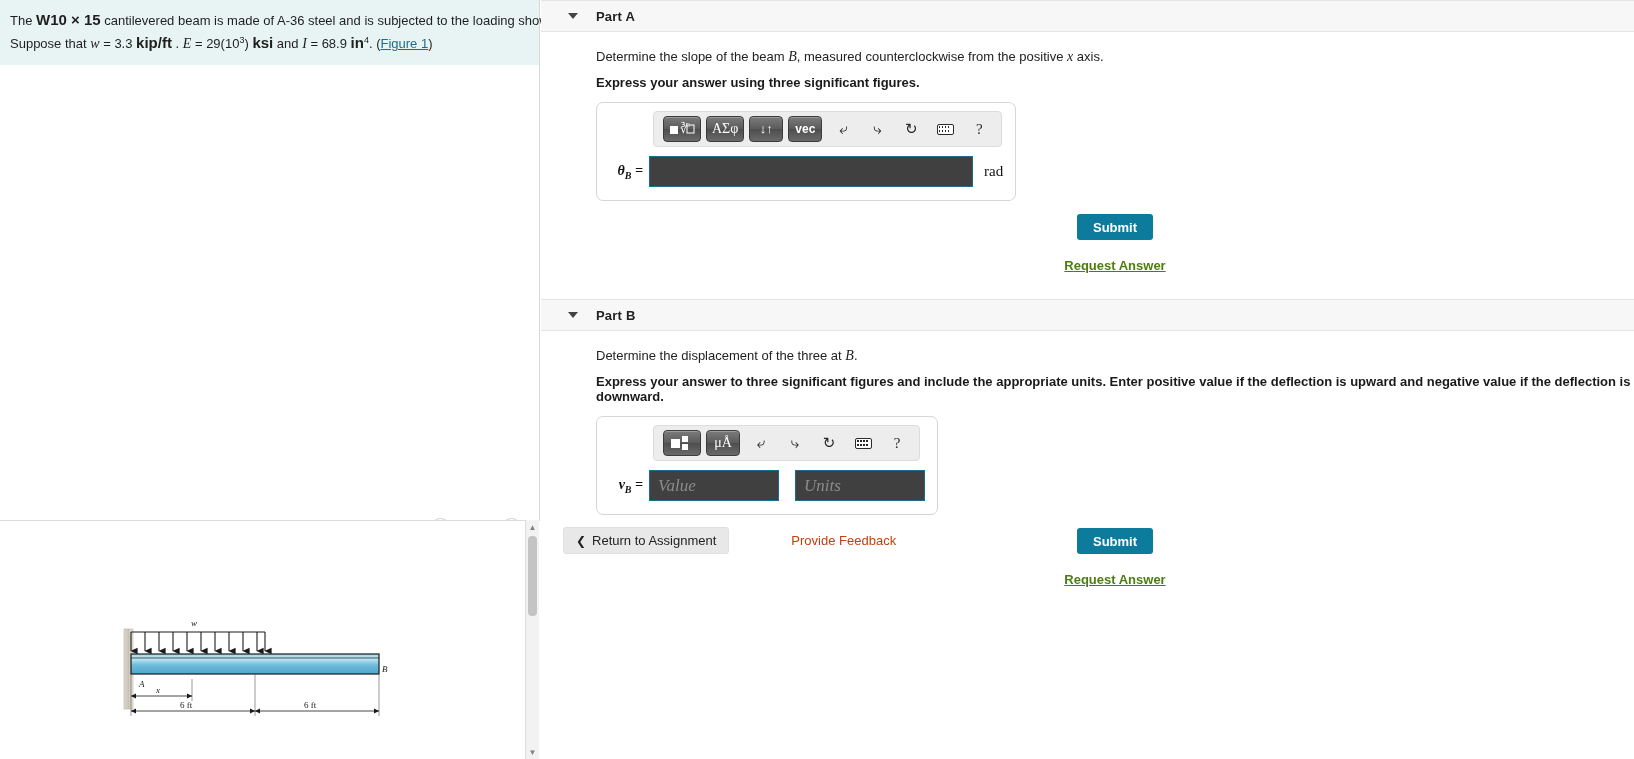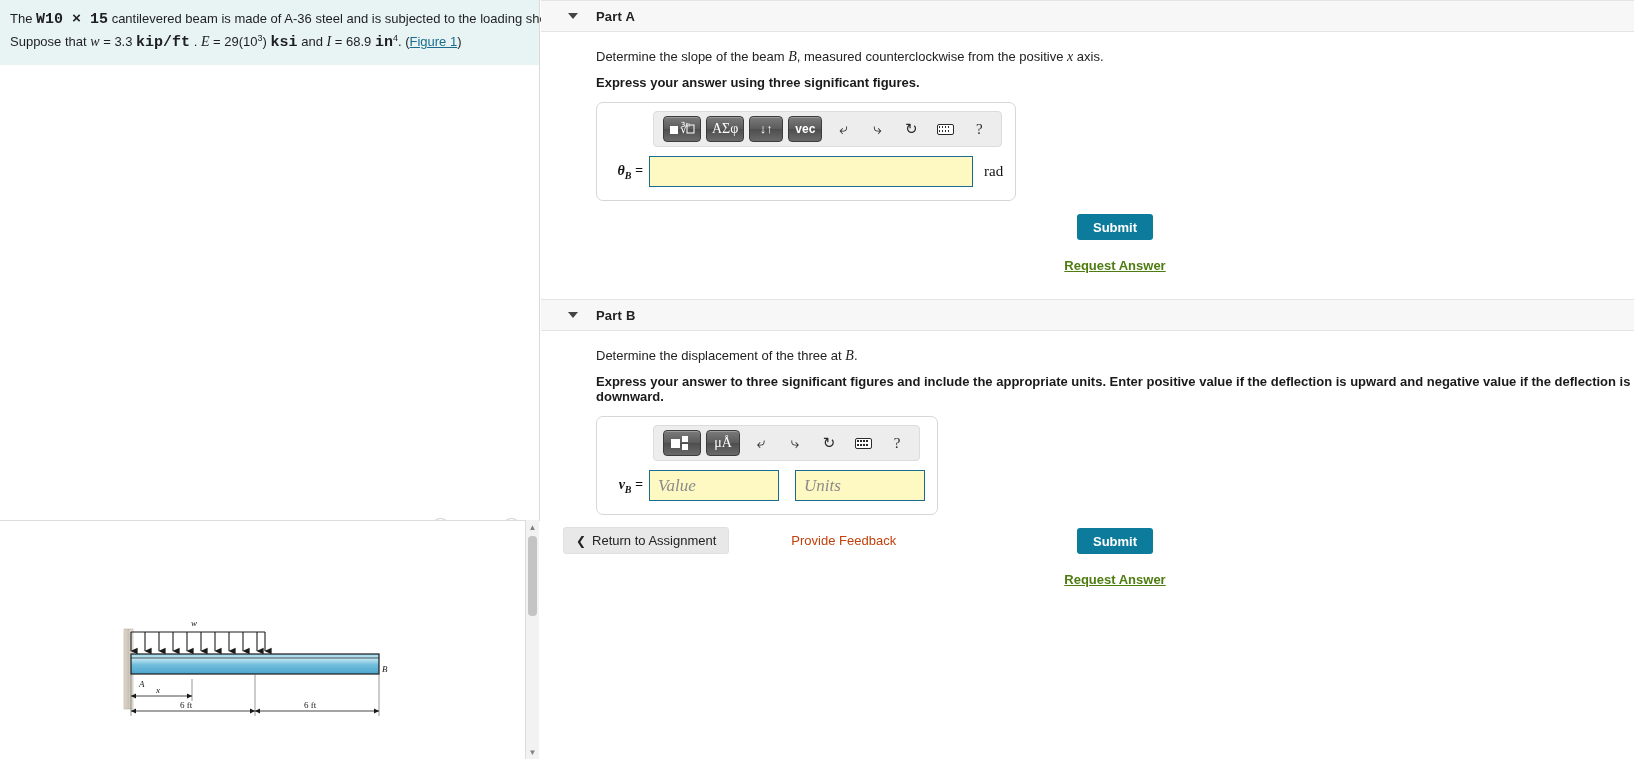--- a/index.html
+++ b/index.html
@@ -22,21 +22,21 @@
   }
   .problem-statement {
     background: #e8f4f4;
     padding: 8px 10px 10px 10px;
     font-size: 13px;
     line-height: 1.55;
     color: #1f1f1f;
     min-height: 50px;
   }
   .problem-statement .ln { white-space: nowrap; }
-  .mathserif-b { font-family: Liberation Mono, monospace; font-weight: bold; font-size: 15px; }
+  .mathserif-b { font-family: Liberation Sans, sans-serif; font-weight: bold; font-size: 15px; }
   .mathit { font-family: "Liberation Serif", serif; font-style: italic; font-size: 14px; }
   sup.sm { font-size: 9px; vertical-align: super; }
   .figlink { color: #1a6d8f; text-decoration: underline; cursor: pointer; }
 
   .figure-header {
     position: absolute; left: 0; top: 512px;
     width: 540px; height: 32px;
     display: flex; align-items: center;
   }
   .figure-title {
@@ -166,21 +166,21 @@
     font-family: "Liberation Serif", serif;
     font-style: italic; font-weight: bold;
     font-size: 14px; color: #111;
     width: 40px; text-align: right; padding-right: 6px;
     white-space: nowrap;
   }
   .var-label sub { font-size: 10px; }
   .ans-input {
     border: 1px solid #1a6d8f;
     height: 31px;
-    background: #fef9c3;
+    background: #404040;
     font-family: "Liberation Serif", serif;
     font-size: 17px; font-style: italic;
     color: #8b8b8b;
     padding: 0 8px;
     outline: none;
   }
   .ans-input::placeholder { color: #8b8b8b; font-style: italic; opacity: 1; }
   .unit-suffix {
     font-family: "Liberation Serif", serif;
     font-size: 15px; color: #111; margin-left: 11px;

